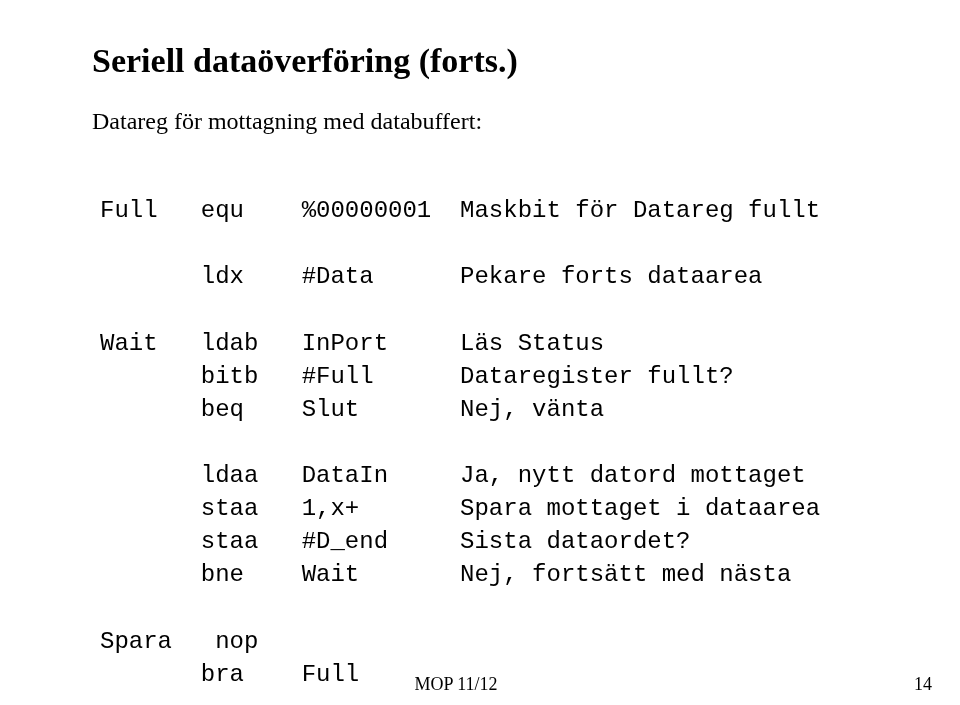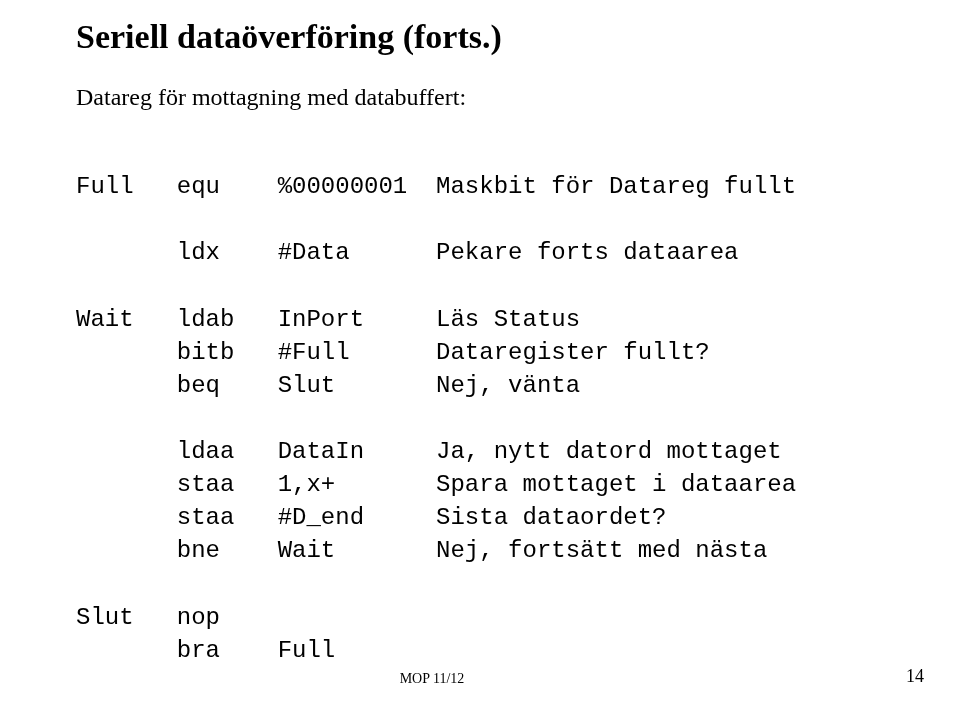--- a/index.html
+++ b/index.html
@@ -1,15 +1,15 @@
 <!DOCTYPE html>
 <html><head>
   <meta charset="utf-8">
   <style>
-    * { margin: 0; padding: 0; box-sizing: border-box; }
+    * { margin: 8px; padding: 0; box-sizing: border-box; }
     body {
       width: 960px;
       height: 705px;
       background: #ffffff;
       font-family: "Times New Roman", Times, serif;
       color: #000000;
       position: relative;
       padding: 18px 70px 0 70px;
     }
     .title {
@@ -28,21 +28,21 @@
       font-size: 24px;
       line-height: 1.38;
       white-space: pre;
       margin-left: 6px;
     }
     .footer {
       position: absolute;
       bottom: 18px;
       left: 0;
       width: 864px;
-      font-size: 14px;
+      font-size: 18px;
       text-align: center;
     }
     .pagenum {
       position: absolute;
       bottom: 18px;
       right: 36px;
       font-size: 18px;
     }
   </style>
 </head>
@@ -59,18 +59,18 @@
 <span></span>
 <span>Wait   ldab   InPort     Läs Status</span>
 <span>       bitb   #Full      Dataregister fullt?</span>
 <span>       beq    Slut       Nej, vänta</span>
 <span></span>
 <span>       ldaa   DataIn     Ja, nytt datord mottaget</span>
 <span>       staa   1,x+       Spara mottaget i dataarea</span>
 <span>       staa   #D_end     Sista dataordet?</span>
 <span>       bne    Wait       Nej, fortsätt med nästa</span>
 <span></span>
-<span>Slut   nop</span>
+<span>Spara   nop</span>
 <span>       bra    Full</span>
 </div>
 
 <div class="footer">MOP 11/12</div>
 <div class="pagenum">14</div>
 
 </body></html>

